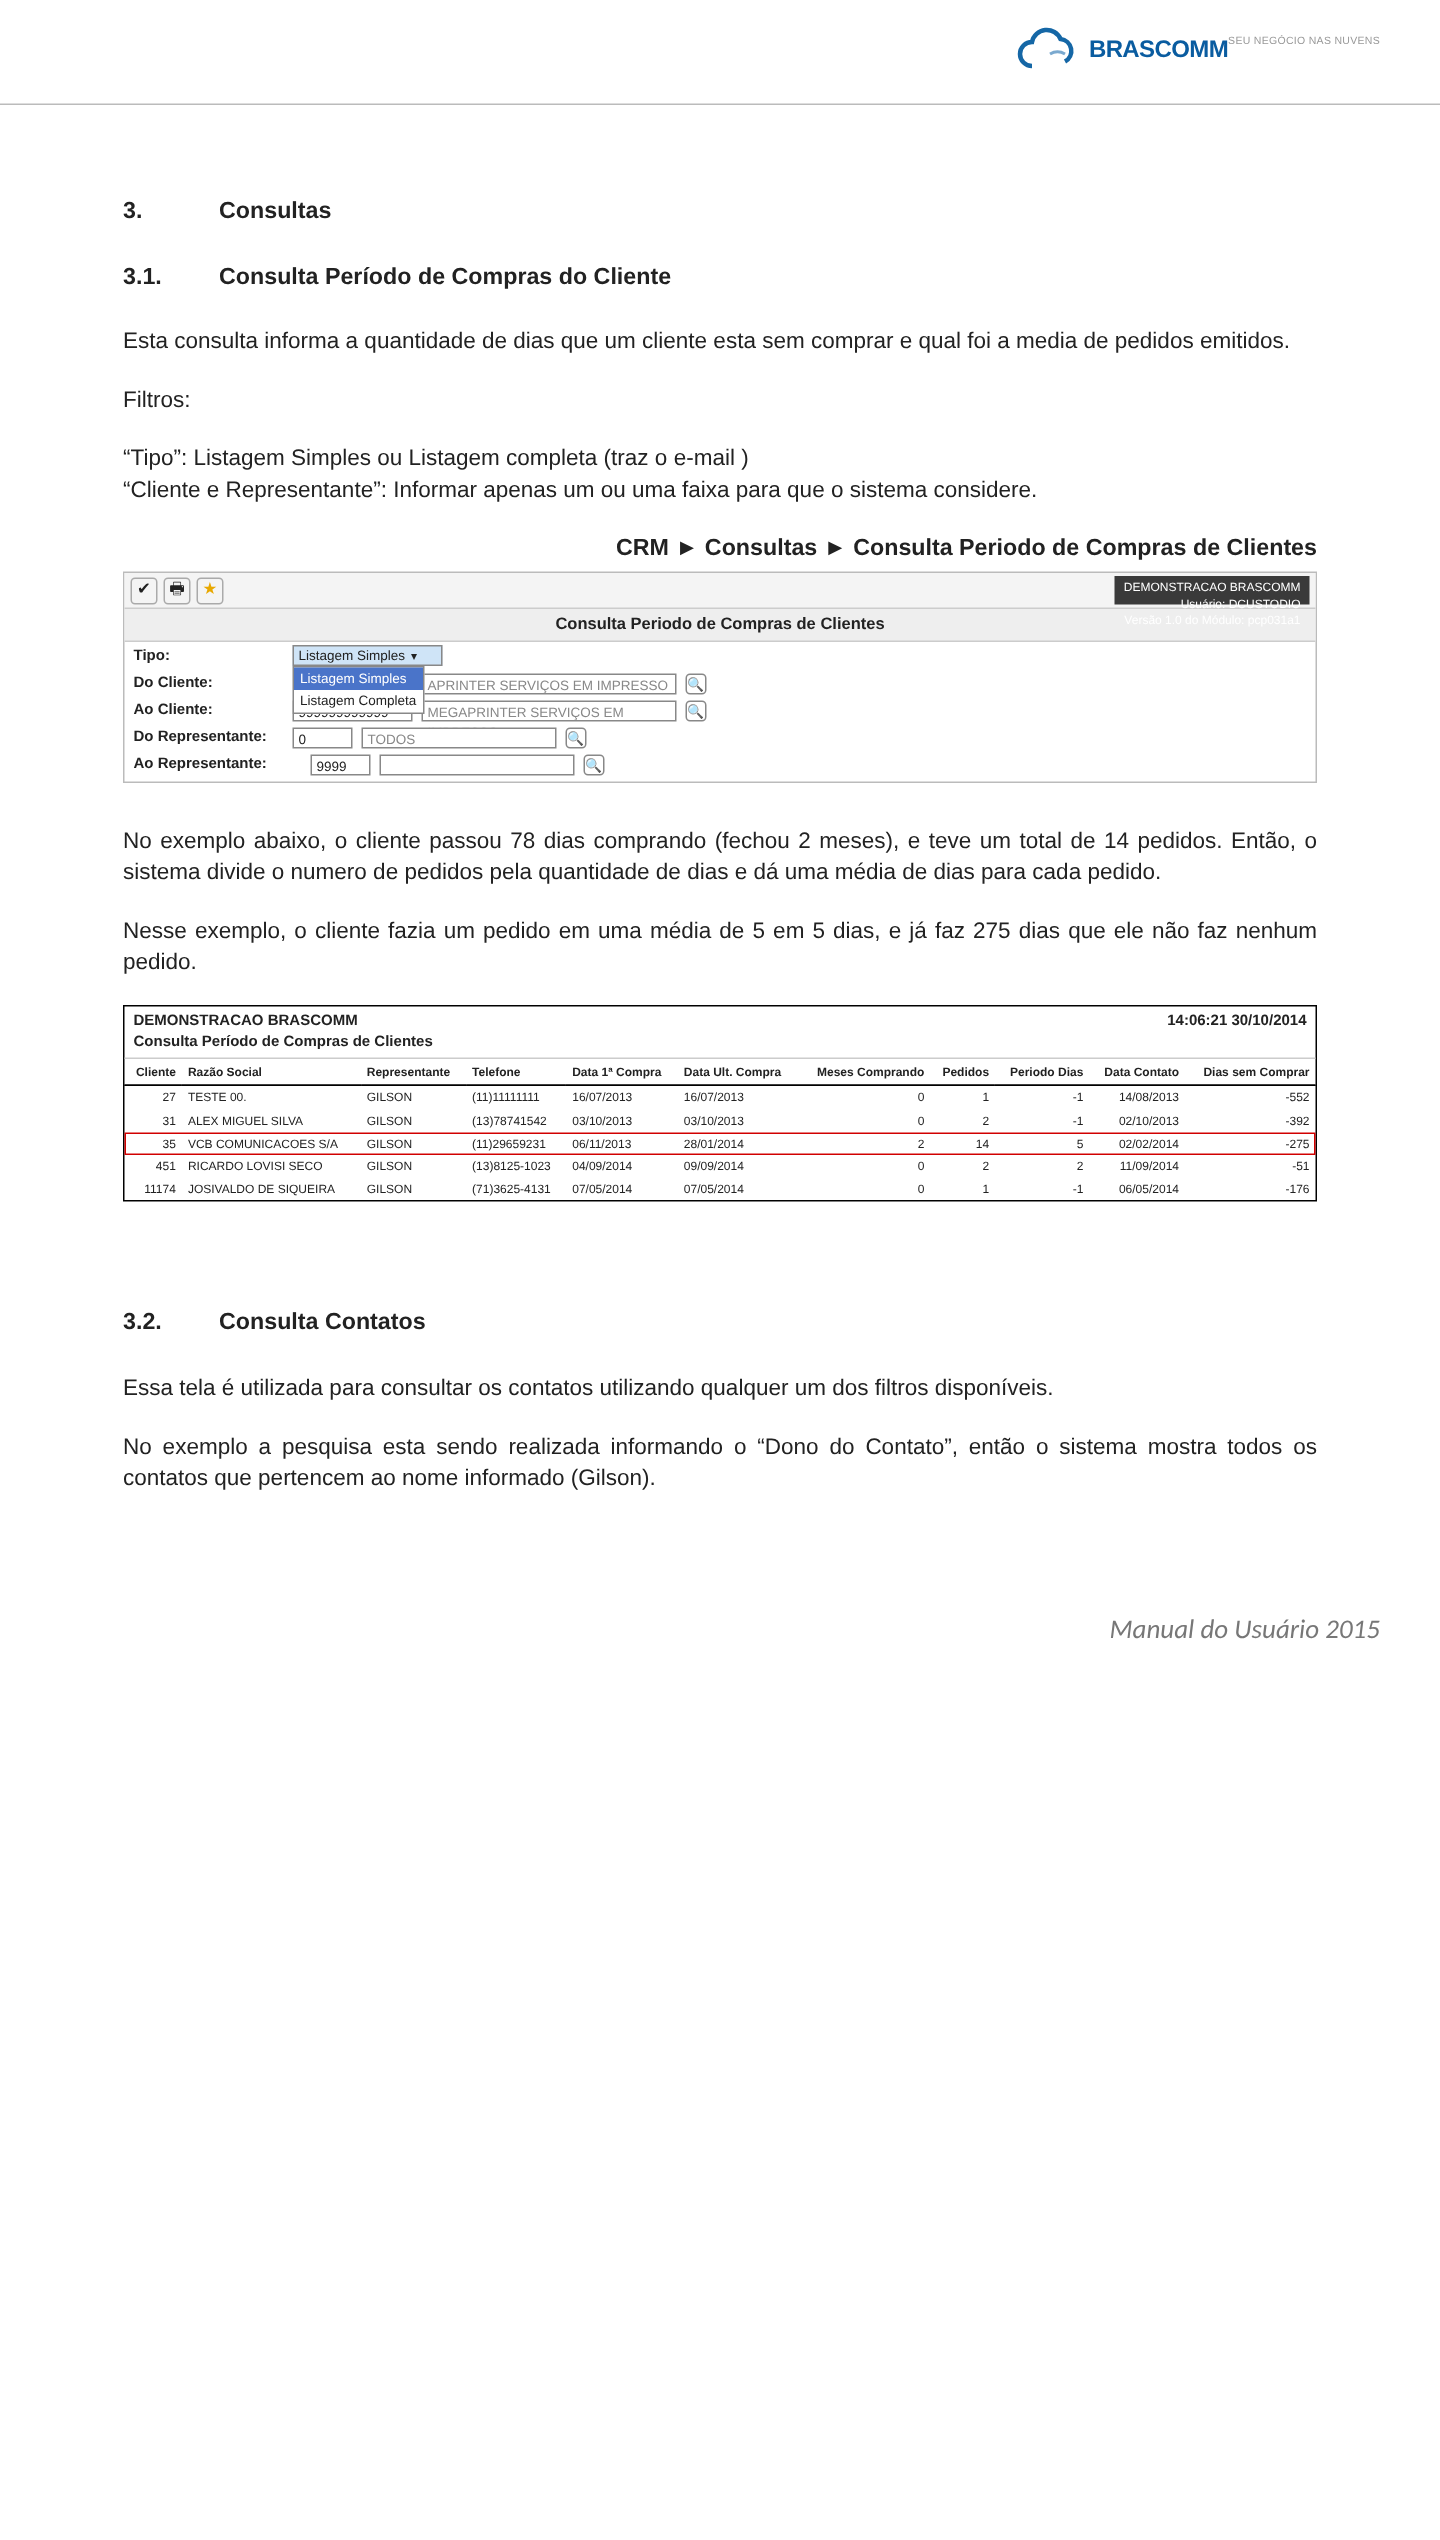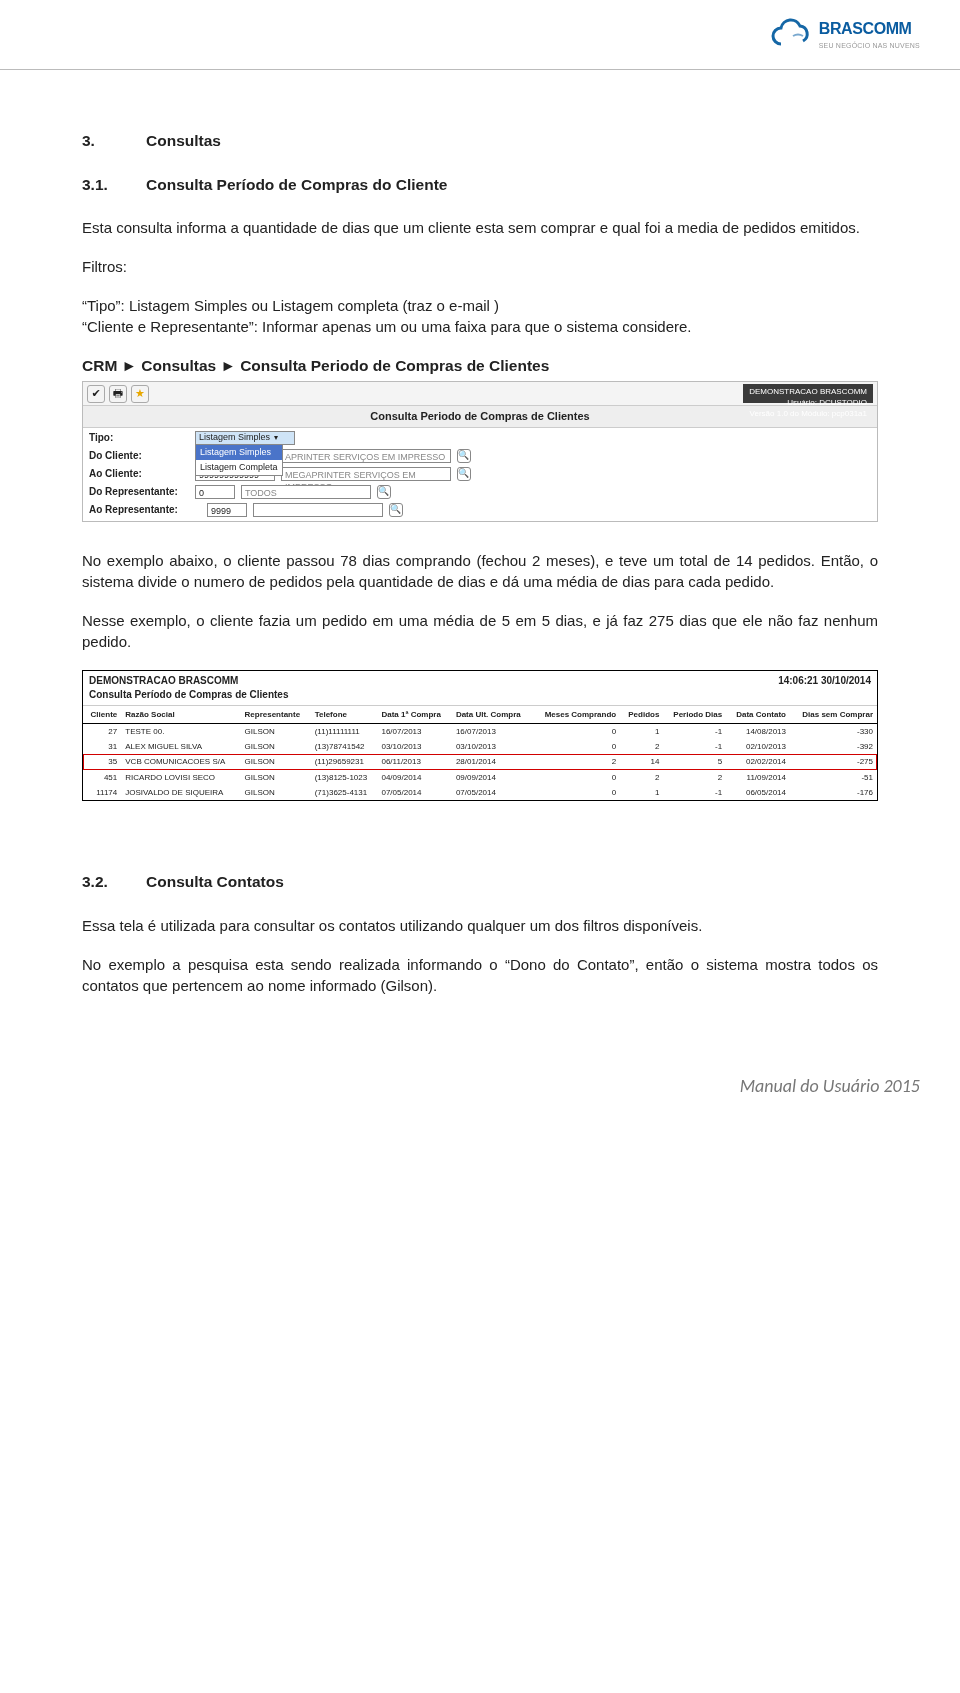--- a/index.html
+++ b/index.html
@@ -15,29 +15,29 @@
   }
   .header {
     border-bottom: 1px solid #bbb;
     height: 70px;
     display: flex;
     justify-content: flex-end;
     align-items: center;
     padding: 8px 40px 8px 80px;
   }
   .logo { display: flex; align-items: center; gap: 6px; }
-  .logo-text { display: flex; flex-direction: column; }
+  .logo-text { display: flex; }
   .logo-name { font-weight: 700; color: #0a5ca0; font-size: 16px; letter-spacing: -0.4px; }
   .logo-tag { font-size: 7px; color: #999; letter-spacing: 0.2px; }
   .content { padding: 50px 82px 0 82px; }
   h2 { font-size: 15.5px; font-weight: 700; margin: 10px 0 22px 0; }
   h2.inline { display: flex; gap: 28px; }
   h2.inline .num { min-width: 36px; }
   p { margin: 0 0 18px 0; text-align: justify; }
-  .breadcrumb { text-align: left; font-weight: 700; font-size: 15.5px; margin: 12px 0 4px 0; }
+  .breadcrumb { text-align: right; font-weight: 700; font-size: 15.5px; margin: 12px 0 4px 0; }
 
   
   .shotA {
     border: 1px solid #bbb;
     font-family: Tahoma, Verdana, sans-serif;
     font-size: 10px;
     margin-bottom: 28px;
     width: 100%;
   }
   .shotA-top {
@@ -202,21 +202,21 @@
             <td class="num">27</td>
             <td>TESTE 00.</td>
             <td>GILSON</td>
             <td>(11)11111111</td>
             <td>16/07/2013</td>
             <td>16/07/2013</td>
             <td class="num">0</td>
             <td class="num">1</td>
             <td class="num">-1</td>
             <td class="num">14/08/2013</td>
-            <td class="num">-330</td>
+            <td class="num">-552</td>
           </tr>
           <tr>
             <td class="num">31</td>
             <td>ALEX MIGUEL SILVA</td>
             <td>GILSON</td>
             <td>(13)78741542</td>
             <td>03/10/2013</td>
             <td>03/10/2013</td>
             <td class="num">0</td>
             <td class="num">2</td>

